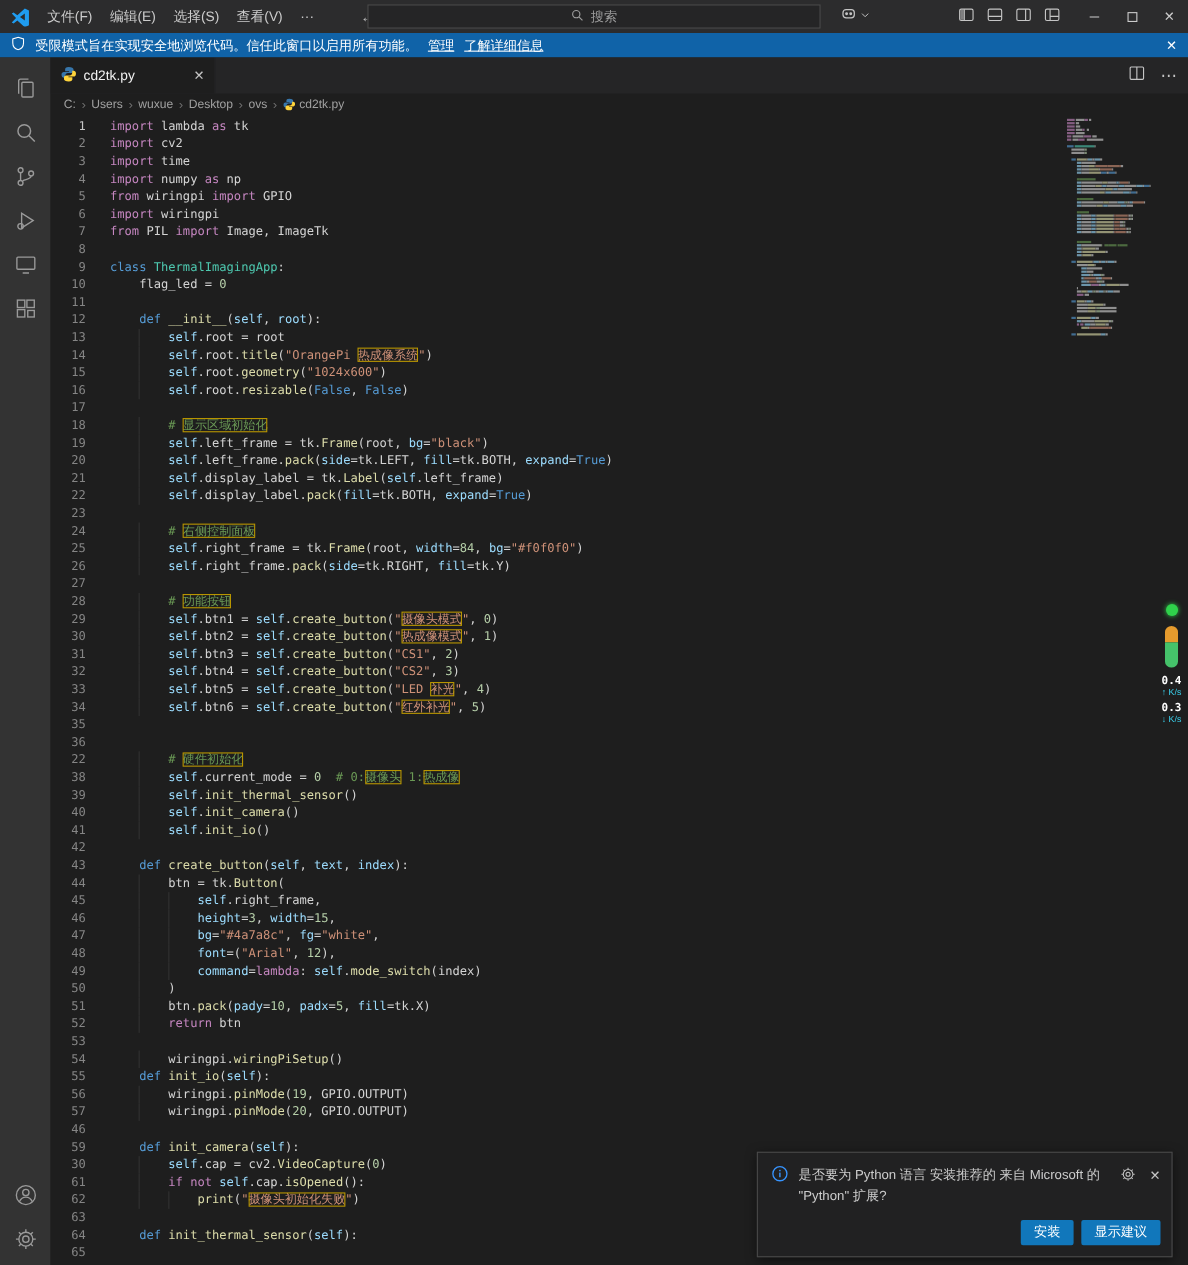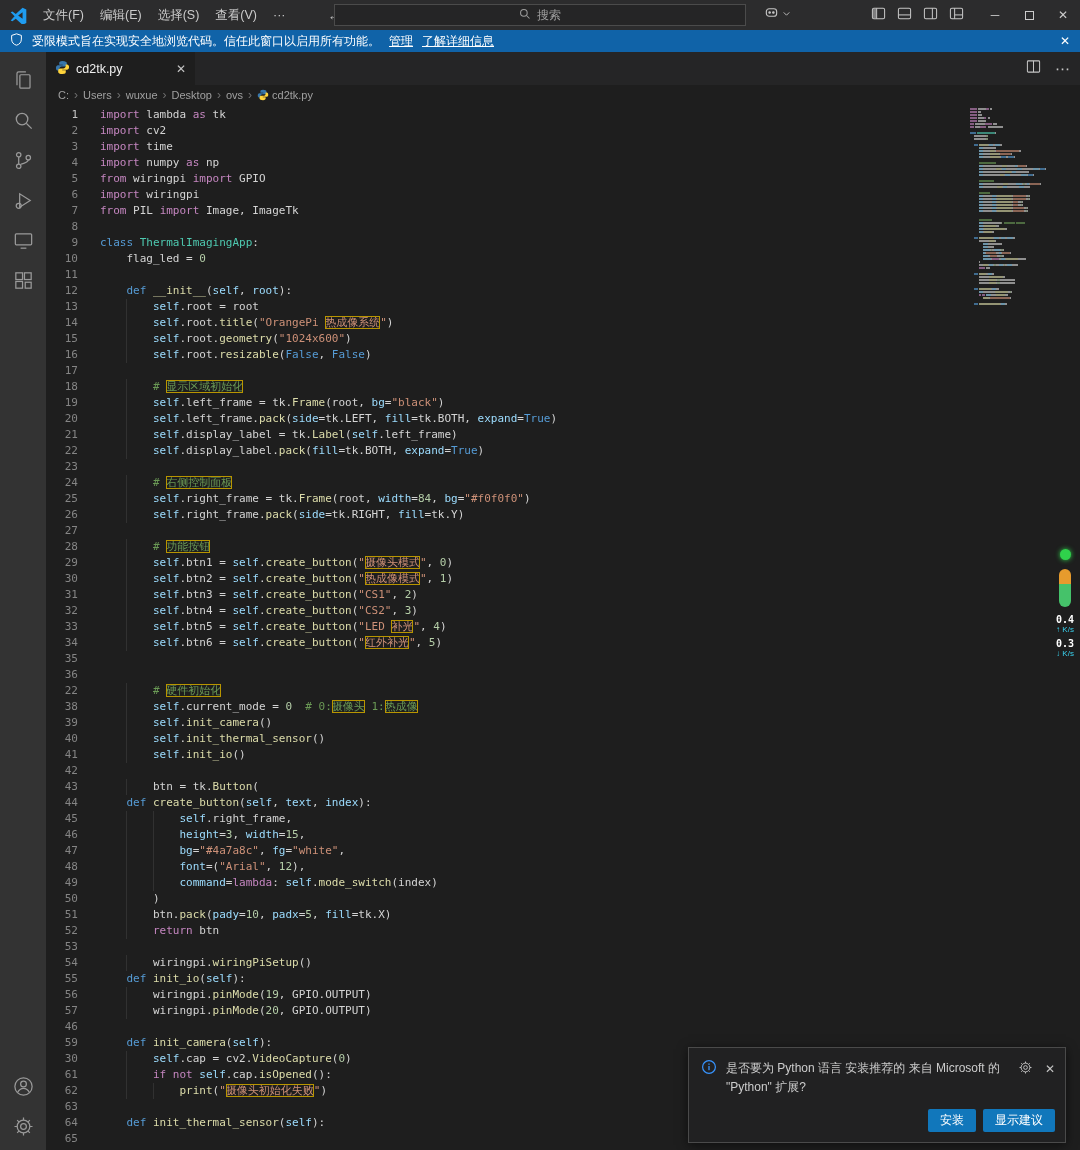--- a/index.html
+++ b/index.html
@@ -399,26 +399,26 @@
           <div class="code-line"><span class="guide" style="left: 26.48px;"></span><span class="t-p">        </span><span class="t-v">self</span><span class="t-p">.btn1 = </span><span class="t-v">self</span><span class="t-p">.</span><span class="t-fn">create_button</span><span class="t-p">(</span><span class="t-s">"</span><span class="t-su">摄像头模式</span><span class="t-s">"</span><span class="t-p">, </span><span class="t-n">0</span><span class="t-p">)</span></div>
           <div class="code-line"><span class="guide" style="left: 26.48px;"></span><span class="t-p">        </span><span class="t-v">self</span><span class="t-p">.btn2 = </span><span class="t-v">self</span><span class="t-p">.</span><span class="t-fn">create_button</span><span class="t-p">(</span><span class="t-s">"</span><span class="t-su">热成像模式</span><span class="t-s">"</span><span class="t-p">, </span><span class="t-n">1</span><span class="t-p">)</span></div>
           <div class="code-line"><span class="guide" style="left: 26.48px;"></span><span class="t-p">        </span><span class="t-v">self</span><span class="t-p">.btn3 = </span><span class="t-v">self</span><span class="t-p">.</span><span class="t-fn">create_button</span><span class="t-p">(</span><span class="t-s">"CS1"</span><span class="t-p">, </span><span class="t-n">2</span><span class="t-p">)</span></div>
           <div class="code-line"><span class="guide" style="left: 26.48px;"></span><span class="t-p">        </span><span class="t-v">self</span><span class="t-p">.btn4 = </span><span class="t-v">self</span><span class="t-p">.</span><span class="t-fn">create_button</span><span class="t-p">(</span><span class="t-s">"CS2"</span><span class="t-p">, </span><span class="t-n">3</span><span class="t-p">)</span></div>
           <div class="code-line"><span class="guide" style="left: 26.48px;"></span><span class="t-p">        </span><span class="t-v">self</span><span class="t-p">.btn5 = </span><span class="t-v">self</span><span class="t-p">.</span><span class="t-fn">create_button</span><span class="t-p">(</span><span class="t-s">"LED </span><span class="t-su">补光</span><span class="t-s">"</span><span class="t-p">, </span><span class="t-n">4</span><span class="t-p">)</span></div>
           <div class="code-line"><span class="guide" style="left: 26.48px;"></span><span class="t-p">        </span><span class="t-v">self</span><span class="t-p">.btn6 = </span><span class="t-v">self</span><span class="t-p">.</span><span class="t-fn">create_button</span><span class="t-p">(</span><span class="t-s">"</span><span class="t-su">红外补光</span><span class="t-s">"</span><span class="t-p">, </span><span class="t-n">5</span><span class="t-p">)</span></div>
           <div class="code-line"></div>
           <div class="code-line"></div>
           <div class="code-line"><span class="guide" style="left: 26.48px;"></span><span class="t-p">        </span><span class="t-c"># </span><span class="t-cu">硬件初始化</span></div>
           <div class="code-line"><span class="guide" style="left: 26.48px;"></span><span class="t-p">        </span><span class="t-v">self</span><span class="t-p">.current_mode = </span><span class="t-n">0</span><span class="t-p">  </span><span class="t-c"># 0:</span><span class="t-cu">摄像头</span><span class="t-c"> 1:</span><span class="t-cu">热成像</span></div>
+          <div class="code-line"><span class="guide" style="left: 26.48px;"></span><span class="t-p">        </span><span class="t-v">self</span><span class="t-p">.</span><span class="t-fn">init_thermal_sensor</span><span class="t-p">()</span></div>
           <div class="code-line"><span class="guide" style="left: 26.48px;"></span><span class="t-p">        </span><span class="t-v">self</span><span class="t-p">.</span><span class="t-fn">init_camera</span><span class="t-p">()</span></div>
-          <div class="code-line"><span class="guide" style="left: 26.48px;"></span><span class="t-p">        </span><span class="t-v">self</span><span class="t-p">.</span><span class="t-fn">init_thermal_sensor</span><span class="t-p">()</span></div>
           <div class="code-line"><span class="guide" style="left: 26.48px;"></span><span class="t-p">        </span><span class="t-v">self</span><span class="t-p">.</span><span class="t-fn">init_io</span><span class="t-p">()</span></div>
           <div class="code-line"></div>
+          <div class="code-line"><span class="t-p">    </span><span class="t-k2">def</span><span class="t-p"> </span><span class="t-fn">create_button</span><span class="t-p">(</span><span class="t-v">self</span><span class="t-p">, </span><span class="t-v">text</span><span class="t-p">, </span><span class="t-v">index</span><span class="t-p">):</span></div>
           <div class="code-line"><span class="guide" style="left: 26.48px;"></span><span class="t-p">        btn = tk.</span><span class="t-fn">Button</span><span class="t-p">(</span></div>
-          <div class="code-line"><span class="t-p">    </span><span class="t-k2">def</span><span class="t-p"> </span><span class="t-fn">create_button</span><span class="t-p">(</span><span class="t-v">self</span><span class="t-p">, </span><span class="t-v">text</span><span class="t-p">, </span><span class="t-v">index</span><span class="t-p">):</span></div>
           <div class="code-line"><span class="guide" style="left: 26.48px;"></span><span class="guide" style="left: 52.96px;"></span><span class="t-p">            </span><span class="t-v">self</span><span class="t-p">.right_frame,</span></div>
           <div class="code-line"><span class="guide" style="left: 26.48px;"></span><span class="guide" style="left: 52.96px;"></span><span class="t-p">            </span><span class="t-v">height</span><span class="t-p">=</span><span class="t-n">3</span><span class="t-p">, </span><span class="t-v">width</span><span class="t-p">=</span><span class="t-n">15</span><span class="t-p">,</span></div>
           <div class="code-line"><span class="guide" style="left: 26.48px;"></span><span class="guide" style="left: 52.96px;"></span><span class="t-p">            </span><span class="t-v">bg</span><span class="t-p">=</span><span class="t-s">"#4a7a8c"</span><span class="t-p">, </span><span class="t-v">fg</span><span class="t-p">=</span><span class="t-s">"white"</span><span class="t-p">,</span></div>
           <div class="code-line"><span class="guide" style="left: 26.48px;"></span><span class="guide" style="left: 52.96px;"></span><span class="t-p">            </span><span class="t-v">font</span><span class="t-p">=(</span><span class="t-s">"Arial"</span><span class="t-p">, </span><span class="t-n">12</span><span class="t-p">),</span></div>
           <div class="code-line"><span class="guide" style="left: 26.48px;"></span><span class="guide" style="left: 52.96px;"></span><span class="t-p">            </span><span class="t-v">command</span><span class="t-p">=</span><span class="t-k1">lambda</span><span class="t-p">: </span><span class="t-v">self</span><span class="t-p">.</span><span class="t-fn">mode_switch</span><span class="t-p">(index)</span></div>
           <div class="code-line"><span class="guide" style="left: 26.48px;"></span><span class="t-p">        )</span></div>
           <div class="code-line"><span class="guide" style="left: 26.48px;"></span><span class="t-p">        btn.</span><span class="t-fn">pack</span><span class="t-p">(</span><span class="t-v">pady</span><span class="t-p">=</span><span class="t-n">10</span><span class="t-p">, </span><span class="t-v">padx</span><span class="t-p">=</span><span class="t-n">5</span><span class="t-p">, </span><span class="t-v">fill</span><span class="t-p">=tk.X)</span></div>
           <div class="code-line"><span class="guide" style="left: 26.48px;"></span><span class="t-p">        </span><span class="t-k1">return</span><span class="t-p"> btn</span></div>
           <div class="code-line"></div>
           <div class="code-line"><span class="guide" style="left: 26.48px;"></span><span class="t-p">        wiringpi.</span><span class="t-fn">wiringPiSetup</span><span class="t-p">()</span></div>

